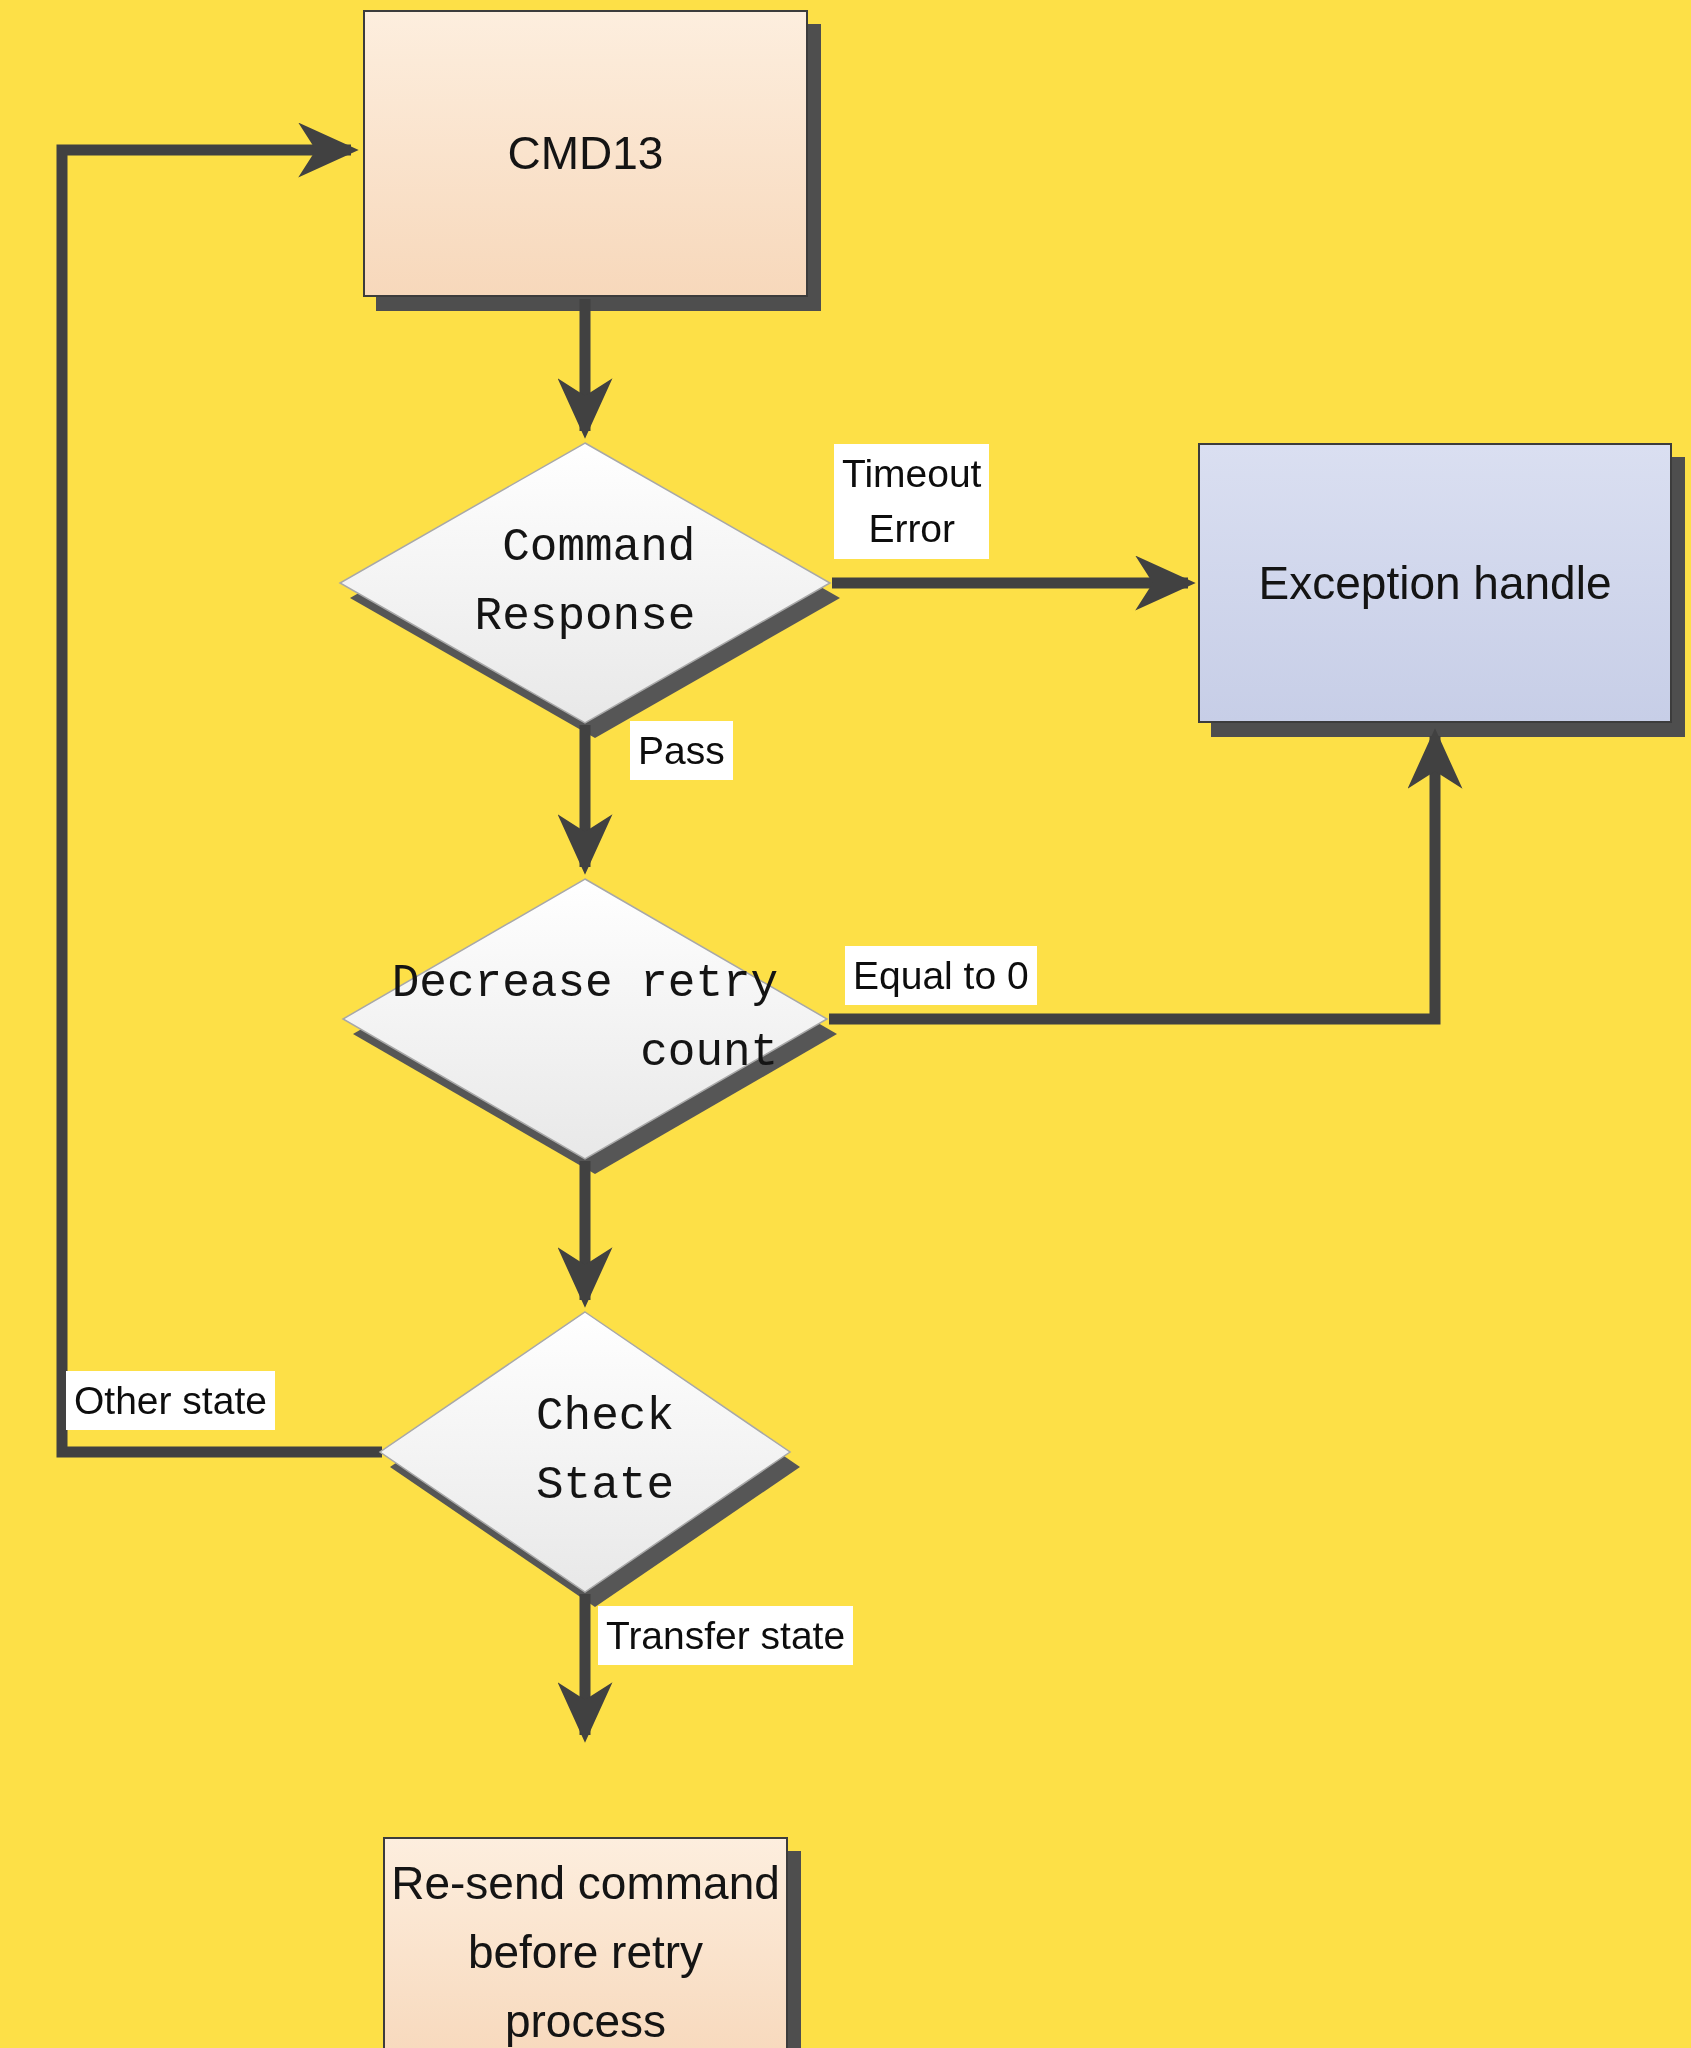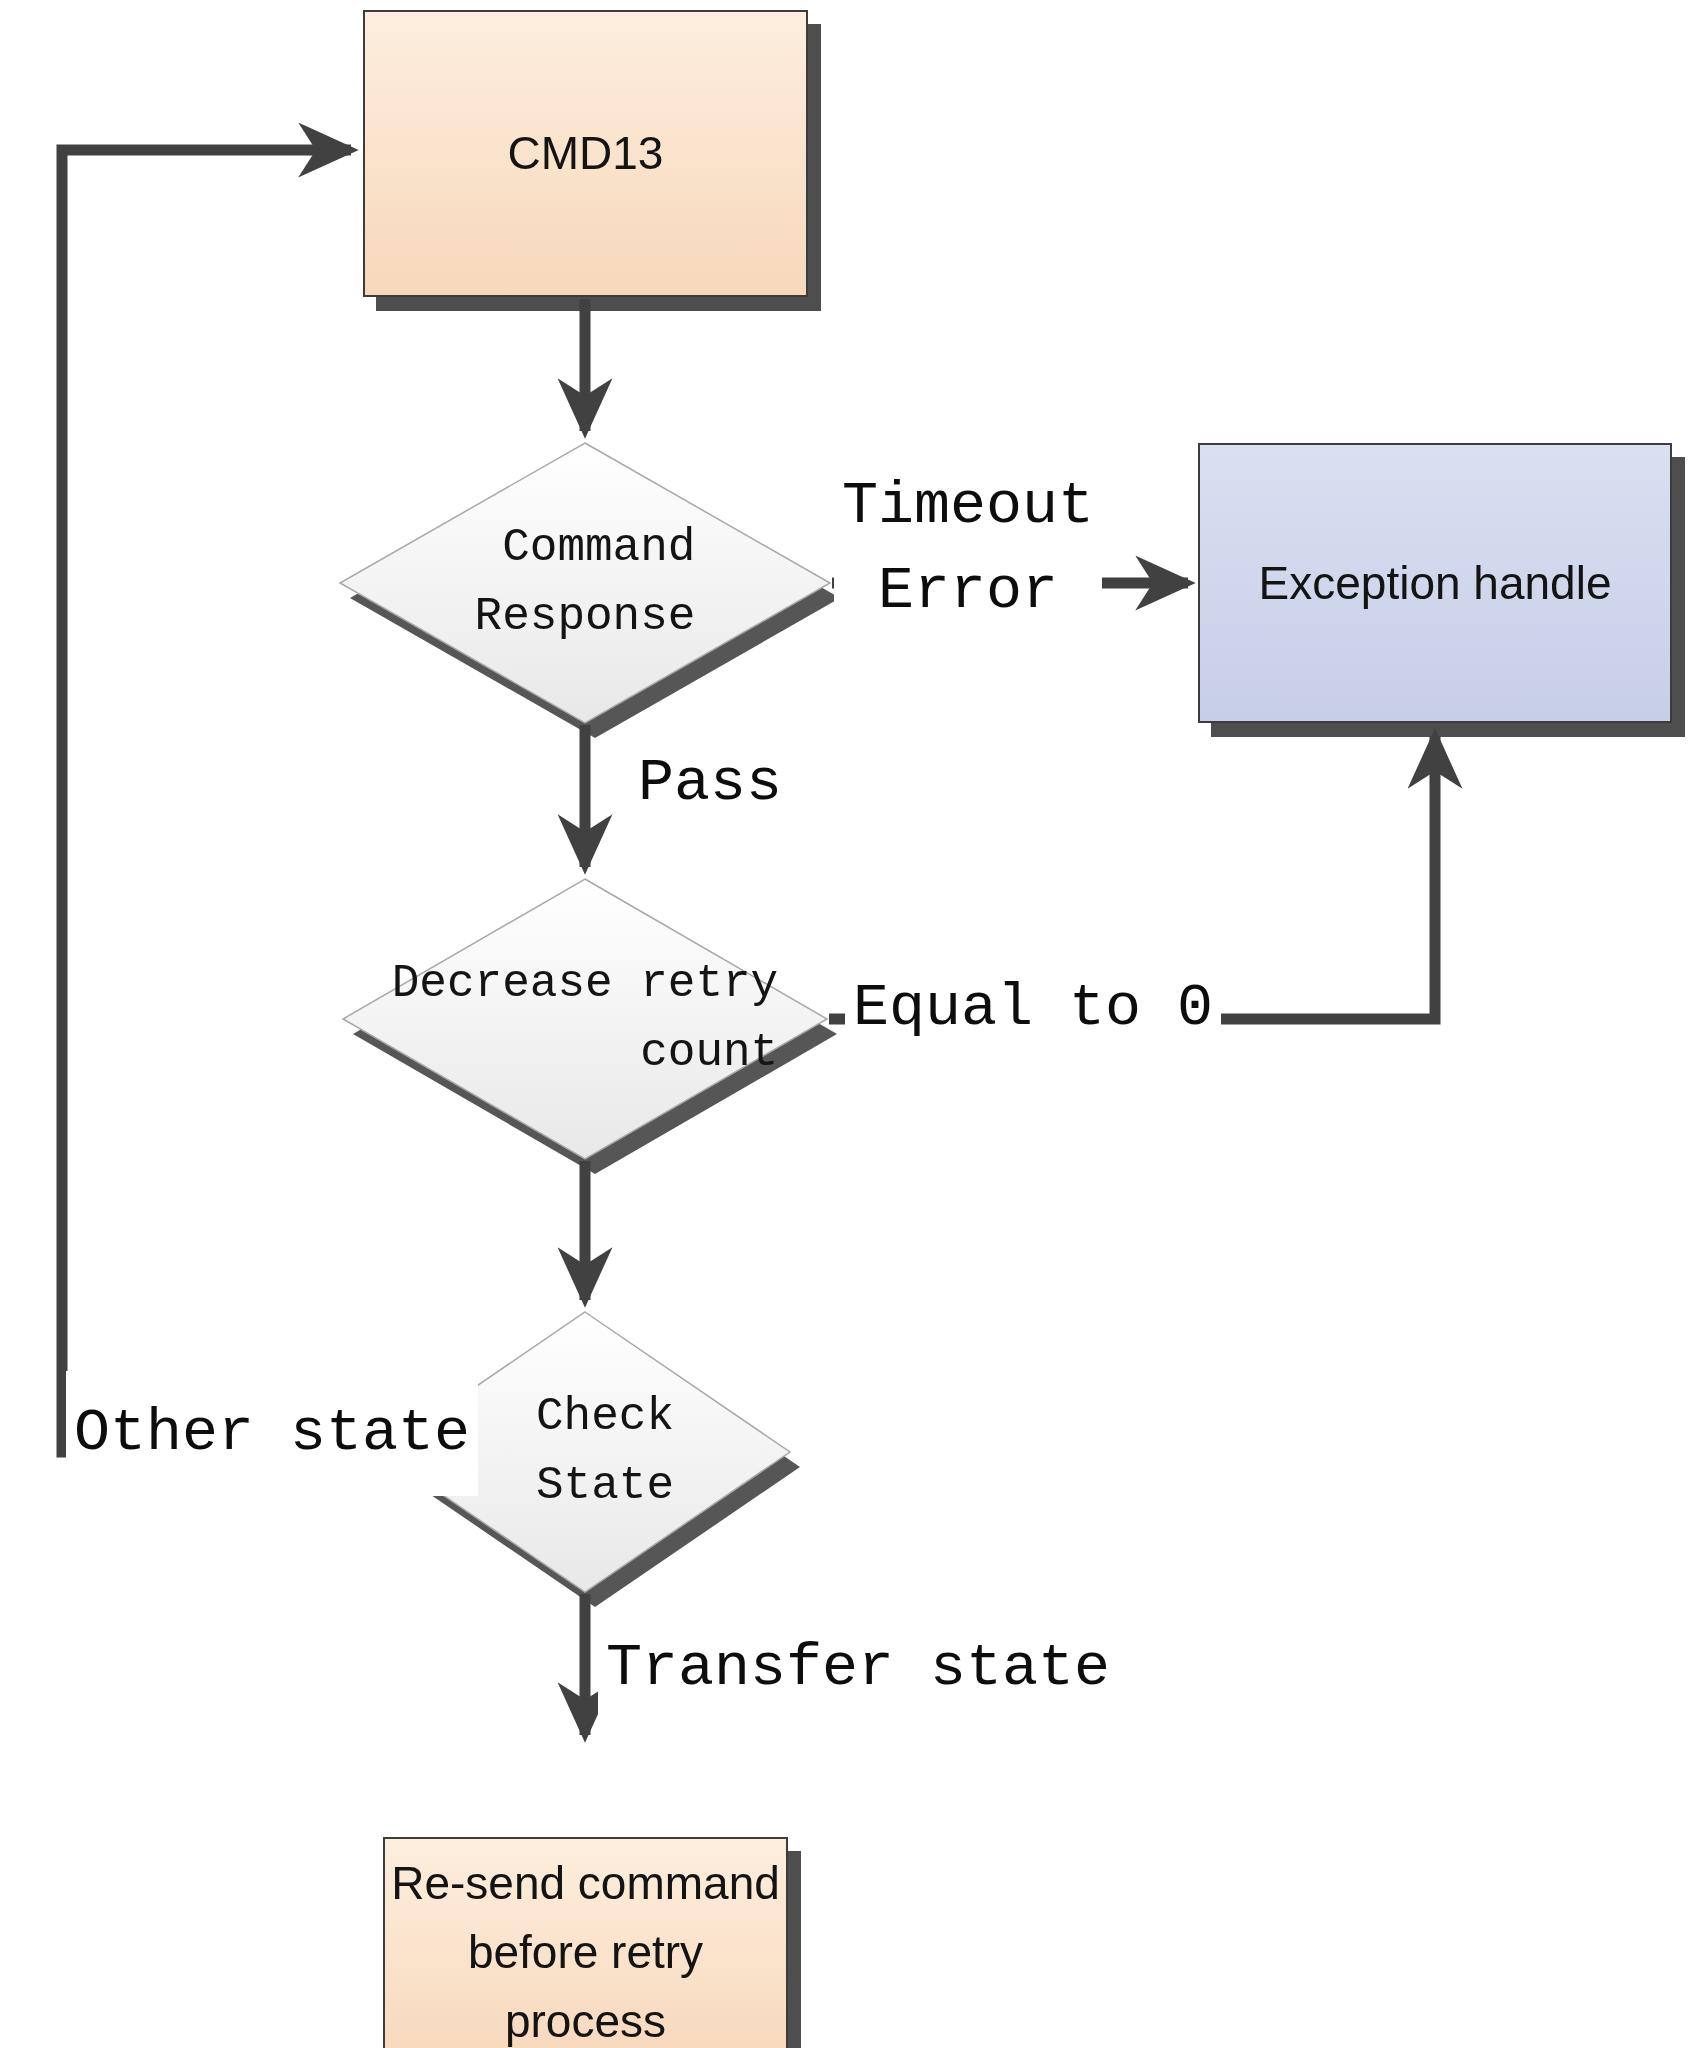--- a/index.html
+++ b/index.html
@@ -4,21 +4,21 @@
 <style>
   html, body {
     margin: 0;
     padding: 0;
     background: #000000;
   }
   .canvas {
     position: relative;
     width: 1691px;
     height: 2048px;
-    background: #ffffff;
+    background: #fde047;
     overflow: hidden;
     font-family: "Liberation Sans", sans-serif;
   }
   .connectors {
     position: absolute;
     left: 0;
     top: 0;
     z-index: 2;
   }
   .node {
@@ -55,25 +55,24 @@
     color: #141414;
     z-index: 3;
     font-family: Liberation Mono, monospace;
   }
   .edge-label {
     position: absolute;
     background: #ffffff;
     color: #0d0d0d;
     white-space: pre-line;
     text-align: center;
-    font-size: 60px;
+    font-size: 39px;
     line-height: 1.42;
-    padding: 20px 8px;
+    padding: 2px 8px;
     z-index: 3;
-    font-family: Liberation Mono, monospace;
   }
 </style>
 </head>
 <body>
 
 <div class="canvas">
 
   <svg class="connectors" width="1691" height="2048" viewBox="0 0 1691 2048">
     <defs>
       <linearGradient id="gDia" x1="0" y1="0" x2="0" y2="1">

